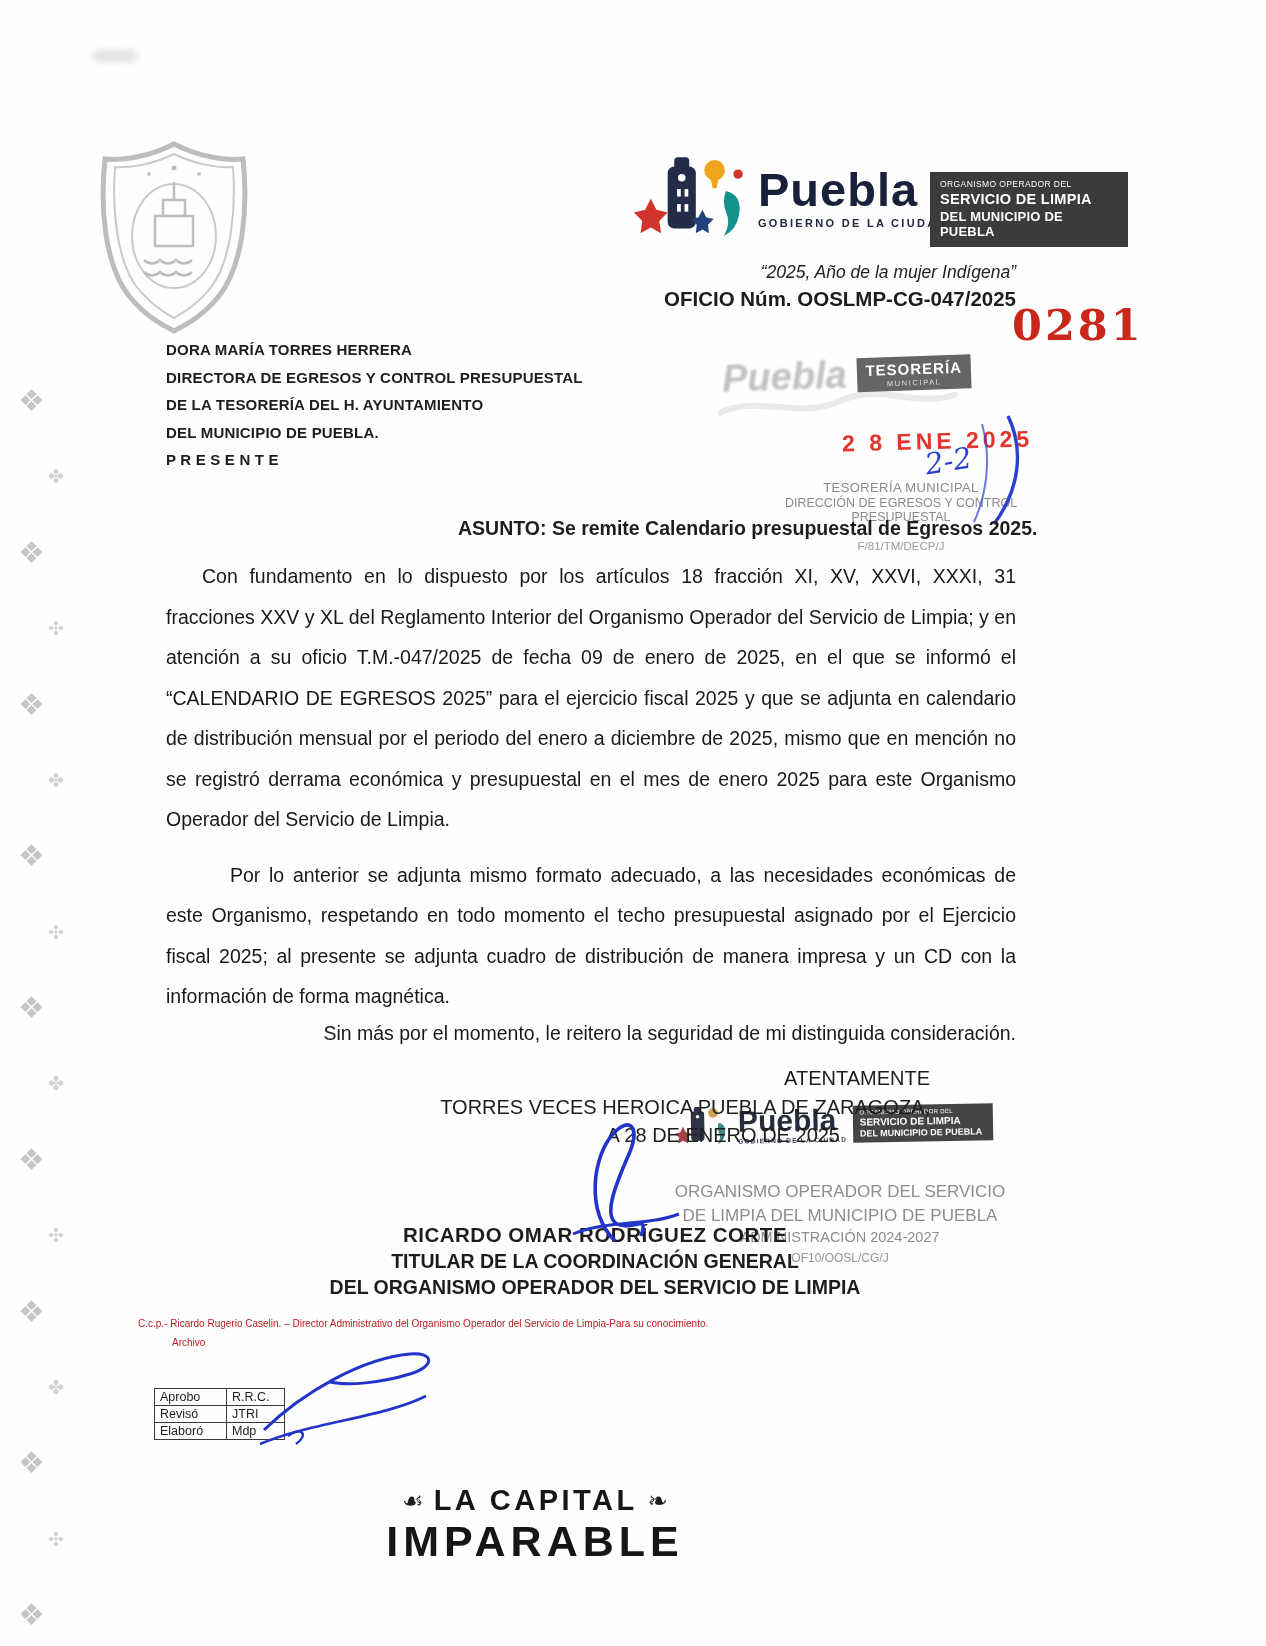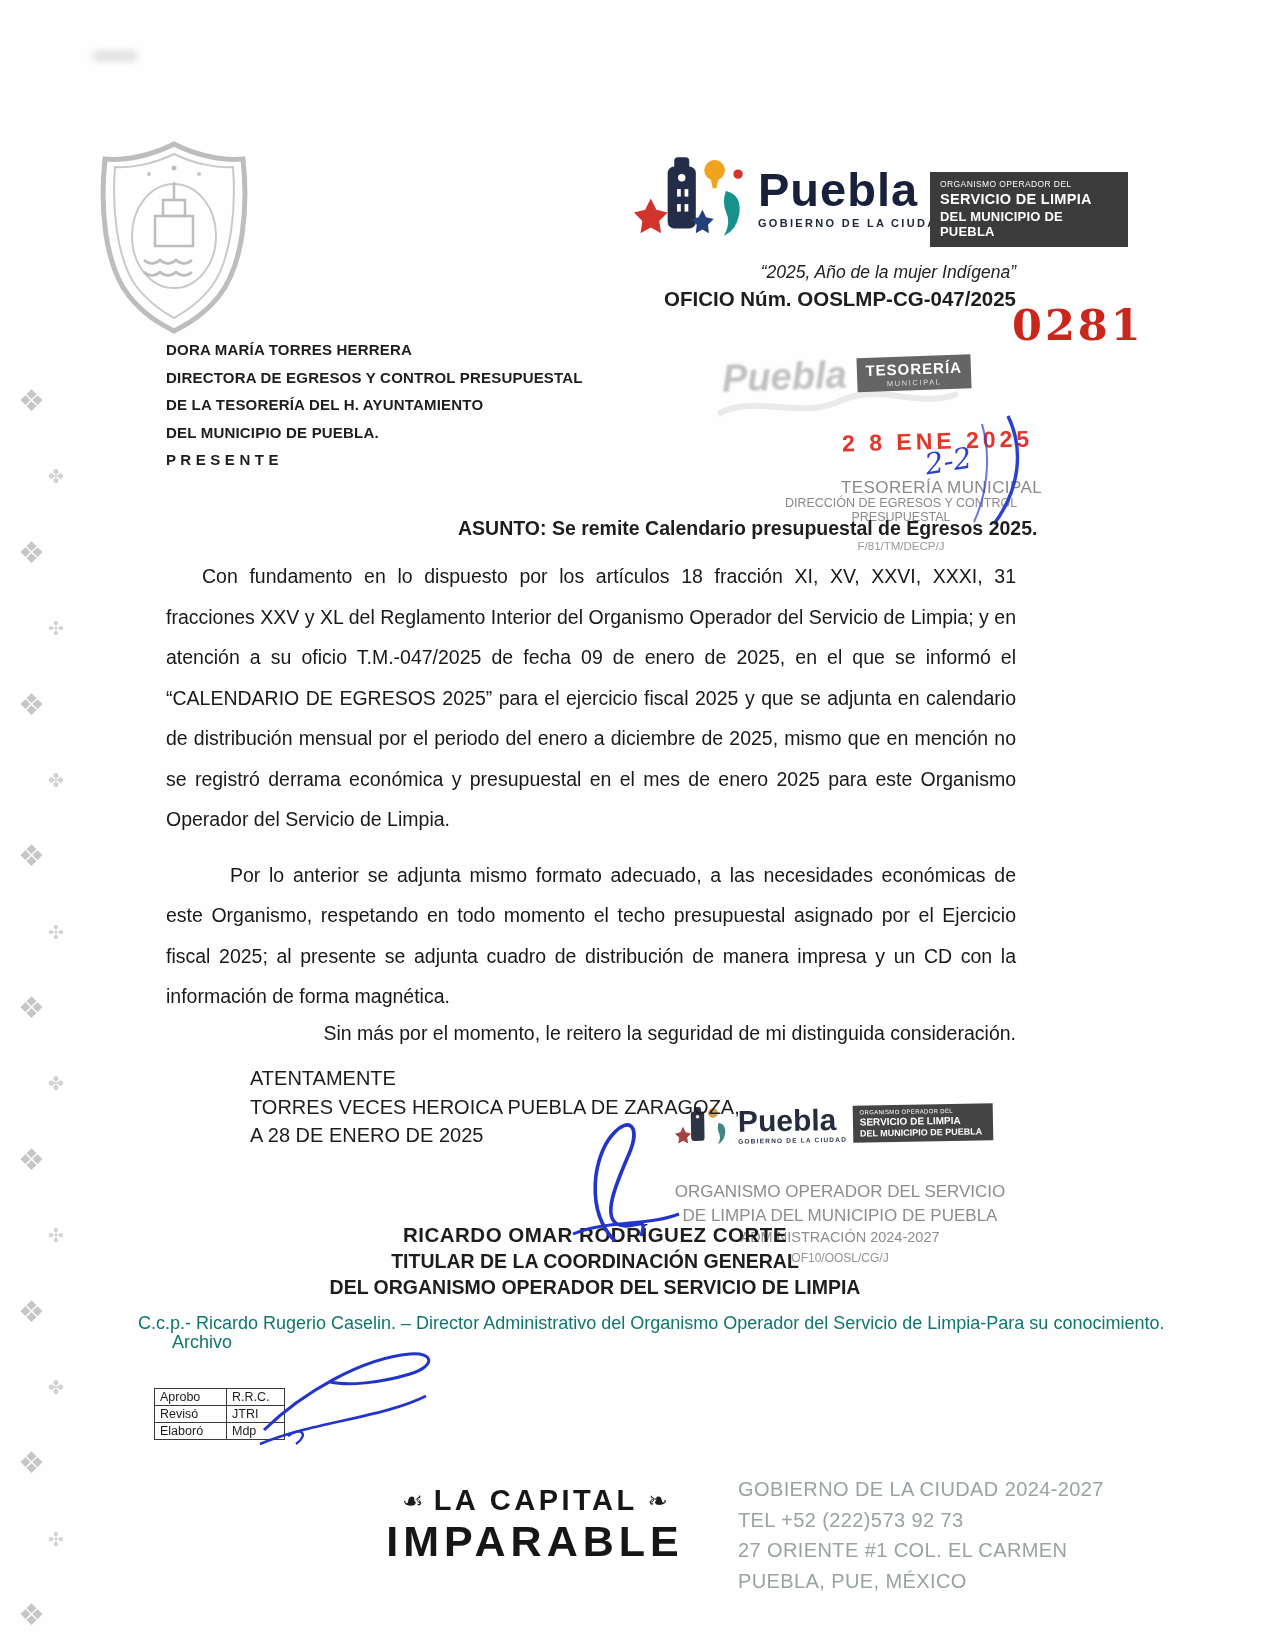--- a/index.html
+++ b/index.html
@@ -50,33 +50,33 @@
   .ghost-badge .t2 { color:#dedede; font-size:7.5px; letter-spacing:1.6px; margin-top:1px; }
 
   
   .date-stamp { position:absolute; left:842px; top:428px; color:#e0362c; font-weight:bold; font-size:23px;
                 letter-spacing:4px; transform:rotate(-1.5deg); z-index:2; }
   .handwriting { position:absolute; left:925px; top:444px; color:#2b3fd0; font-family:"DejaVu Serif", serif;
                  font-style:italic; font-size:29px; transform:rotate(-9deg); z-index:3; }
   .flourish { position:absolute; left:968px; top:414px; width:60px; height:112px; z-index:3; }
 
   .stamp-lines { position:absolute; left:760px; top:481px; width:282px; text-align:center; color:#8a8a8a; z-index:1; }
-  .stamp-lines .l1 { font-size:17px;  line-height:14.5px; letter-spacing:.4px;text-align:right; }
+  .stamp-lines .l1 { font-size:13px;  line-height:14.5px; letter-spacing:.4px; }
   .stamp-lines .l2, .stamp-lines .l3 { font-size:12.5px; line-height:14.5px; }
   .stamp-lines .code { font-size:11.5px; margin-top:15px; color:#999; }
 
   .subject { position:absolute; left:458px; top:517px; font-weight:bold; font-size:19.5px; z-index:3;text-align:right; }
 
   .body-text { position:absolute; left:166px; top:556px; width:850px; font-size:19.5px; line-height:40.5px;
                text-align:justify; color:#191919; }
   .body-text .p1 { text-indent:36px; }
   .body-text .p2 { text-indent:64px; margin-top:15px; }
   .p3 { position:absolute; left:166px; top:1022px; width:850px; font-size:19.5px; text-indent:50px; color:#191919;text-align:right; }
 
-  .closing { position:absolute; left:250px; top:1064px; width:680px; text-align:left; font-size:20px; line-height:28.5px; z-index:2; }
+  .closing { position:absolute; left:250px; top:1064px; width:680px; text-align:right; font-size:20px; line-height:28.5px; z-index:2; }
   .closing .date-line { padding-right:90px; }
 
   
   .stamp2 { position:absolute; left:674px; top:1102px; display:flex; align-items:center; gap:6px;
             transform:rotate(-1deg); z-index:1; opacity:.95; }
   .stamp2 .icon2 { width:58px; height:44px; filter:saturate(.65) brightness(.95); }
   .stamp2 .word2 { font-size:30px; font-weight:bold; color:#1a2133; line-height:30px; }
   .stamp2 .tag2  { font-size:6.5px; font-weight:bold; letter-spacing:1.2px; color:#222a40; margin-top:1px; }
   .stamp2 .badge2 { background:#3b3b3b; color:#fff; padding:4px 7px; width:140px; }
   .stamp2 .badge2 .s1 { font-size:6px; letter-spacing:.3px; }
@@ -87,21 +87,21 @@
 
   .office-stamp { position:absolute; left:652px; top:1180px; width:376px; text-align:center; color:#8d8d8d; z-index:1; }
   .office-stamp .o1, .office-stamp .o2 { font-size:17px; line-height:24px; }
   .office-stamp .o3 { font-size:14.5px; margin-top:1px; }
   .office-stamp .o4 { font-size:12px; margin-top:6px; color:#949494; }
 
   .signer { position:absolute; left:170px; top:1222px; width:850px; text-align:center; font-weight:bold; z-index:3; }
   .signer .name { font-size:20.5px; line-height:26px; letter-spacing:.5px; }
   .signer .t1, .signer .t2 { font-size:19.5px; line-height:26px; }
 
-  .ccp { position:absolute; left:138px; top:1314px; font-size:18px; line-height:19px; color:#0f766e; }
+  .ccp { position:absolute; left:138px; top:1314px; font-size:10px; line-height:19px; color:#b91c1c; }
   .ccp .archivo { margin-left:34px; }
 
   table.approval { position:absolute; left:154px; top:1388px; border-collapse:collapse; font-size:12.5px; z-index:1; }
   table.approval td { border:1.4px solid #3a3a3a; padding:0 5px; height:17px; }
   table.approval td.lab { width:72px; }
   table.approval td.val { width:58px; }
 
   .approval-scribble { position:absolute; left:252px; top:1338px; width:210px; height:115px; z-index:2; }
 
   .brand { position:absolute; left:355px; top:1484px; width:360px; text-align:center; color:#161616; }
@@ -301,20 +301,14 @@
 
   <div class="brand">
     <div class="row1">
       <span class="swirl">☙</span>
       <span class="cap">LA CAPITAL</span>
       <span class="swirl">❧</span>
     </div>
     <div class="imp">IMPARABLE</div>
   </div>
 
-  <div class="contact">
-    <div>GOBIERNO DE LA CIUDAD 2024-2027</div>
-    <div>TEL +52 (222)573 92 73</div>
-    <div>27 ORIENTE #1 COL. EL CARMEN</div>
-    <div>PUEBLA, PUE, MÉXICO</div>
-  </div>
 
 </div>
 
 </body></html>

